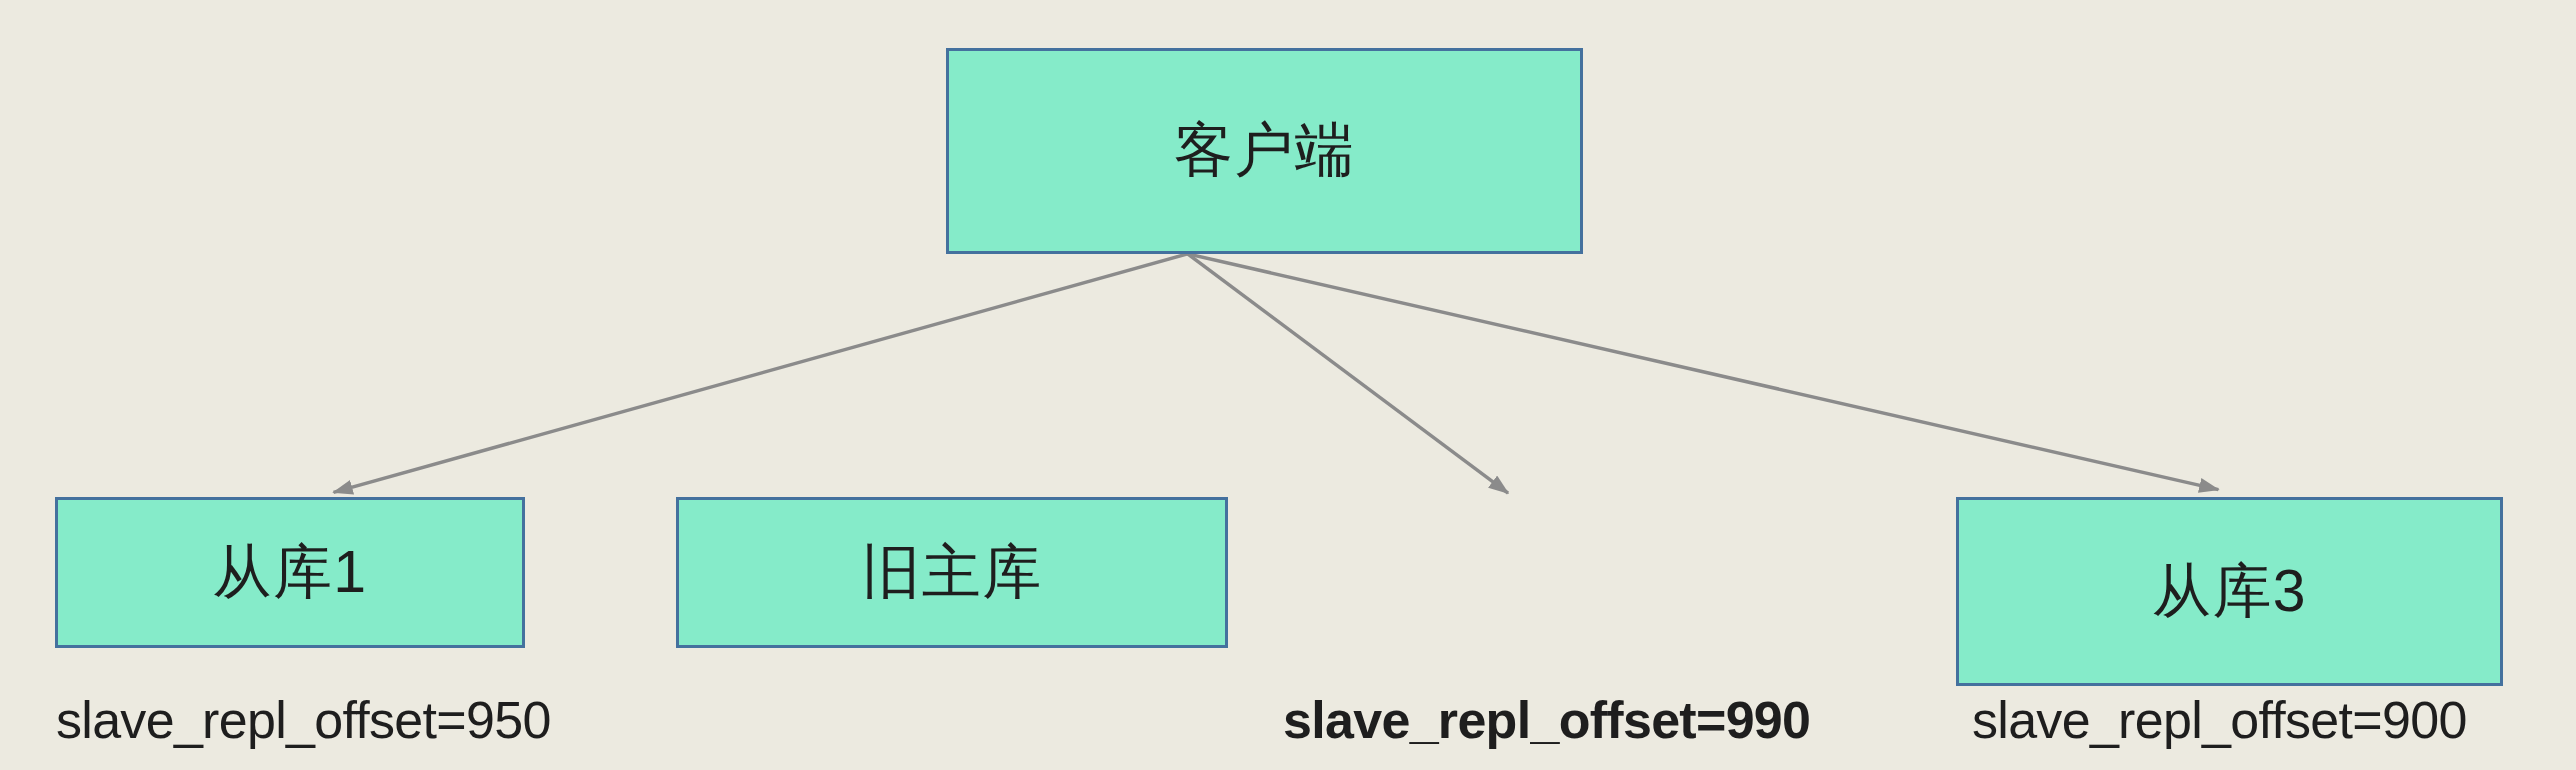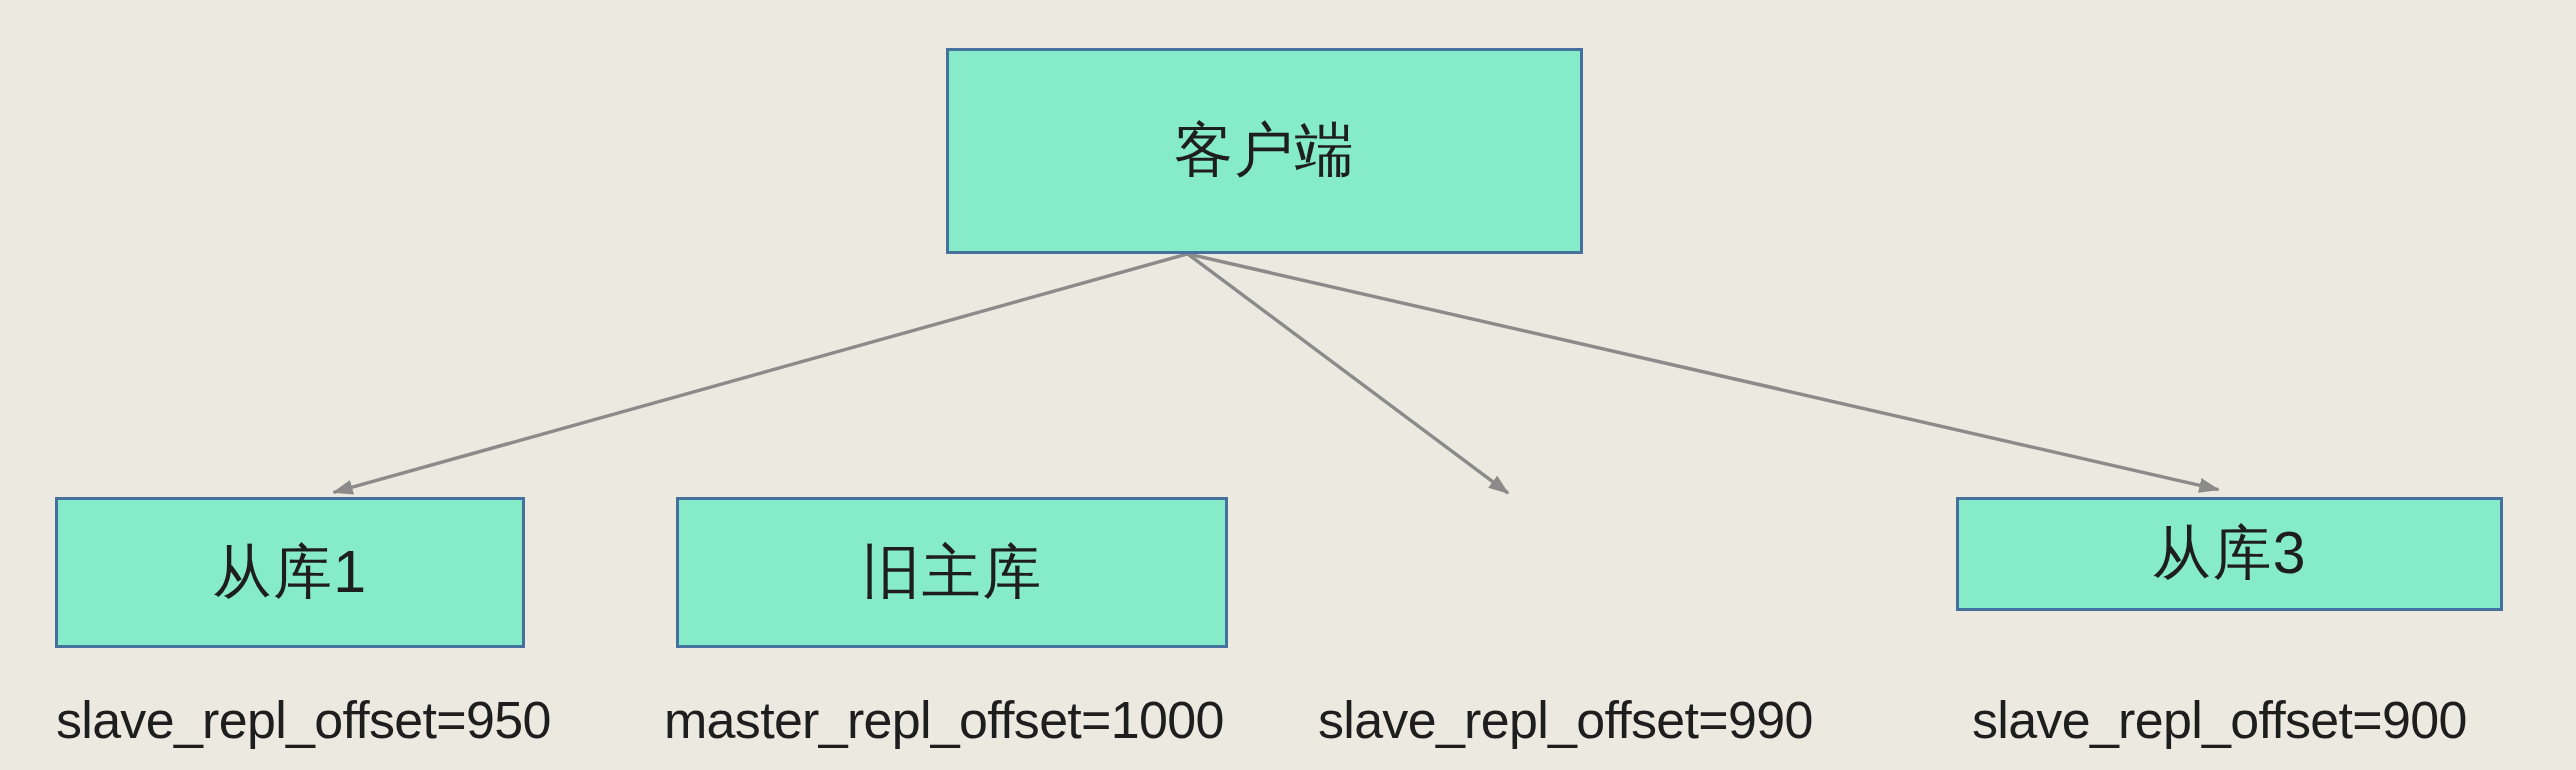--- a/index.html
+++ b/index.html
@@ -37,33 +37,33 @@
     display: flex; align-items: center; justify-content: center;
     color: var(--text);
     font-size: 59px;
     letter-spacing: 1.4px;
     white-space: nowrap;
   }
   .node-client { left: 910px; top: 48px;  width: 637px; height: 206px; margin-left: 36px; }
   .node-1      { left: 55px;   top: 497px; width: 470px; height: 151px; }
   .node-2      { left: 676px;  top: 497px; width: 552px; height: 151px; }
   .node-3      { left: 1310px; top: 497px; width: 550px; height: 151px; }
-  .node-4      { left: 1956px; top: 497px; width: 547px; height: 114px; }
+  .node-4      { left: 1956px; top: 497px; width: 547px; height: 189px; }
   .offset-label {
     position: absolute;
     top: 692px;
     color: var(--text);
     font-size: 52px;
     letter-spacing: -0.7px;
     white-space: nowrap;
     line-height: 1.1;
   }
   .offset-1 { left: 56px; }
   .offset-2 { left: 664px; }
-  .offset-3 { left: 1318px; }
+  .offset-3 { left: 1283px; font-weight: bold; }
   .offset-4 { left: 1972px; }
 </style>
 </head>
 <body>
 
 <div class="canvas">
 
   <svg class="arrow-layer" viewBox="0 0 3746 1121" xmlns="http://www.w3.org/2000/svg">
     <defs>
       <marker id="ah" markerUnits="userSpaceOnUse" markerWidth="40" markerHeight="30" refX="28" refY="11" orient="auto">
@@ -83,18 +83,17 @@
     <span>从库1</span>
   </div>
   <div class="node node-2">
     <span>旧主库</span>
   </div>
   <div class="node node-4">
     <span>从库3</span>
   </div>
 
   <div class="offset-label offset-1">slave_repl_offset=950</div>
-  <div class="offset-label offset-2">master_repl_offset=1000</div>
   <div class="offset-label offset-3">slave_repl_offset=990</div>
   <div class="offset-label offset-4">slave_repl_offset=900</div>
 
 </div>
 
 
 </body></html>

